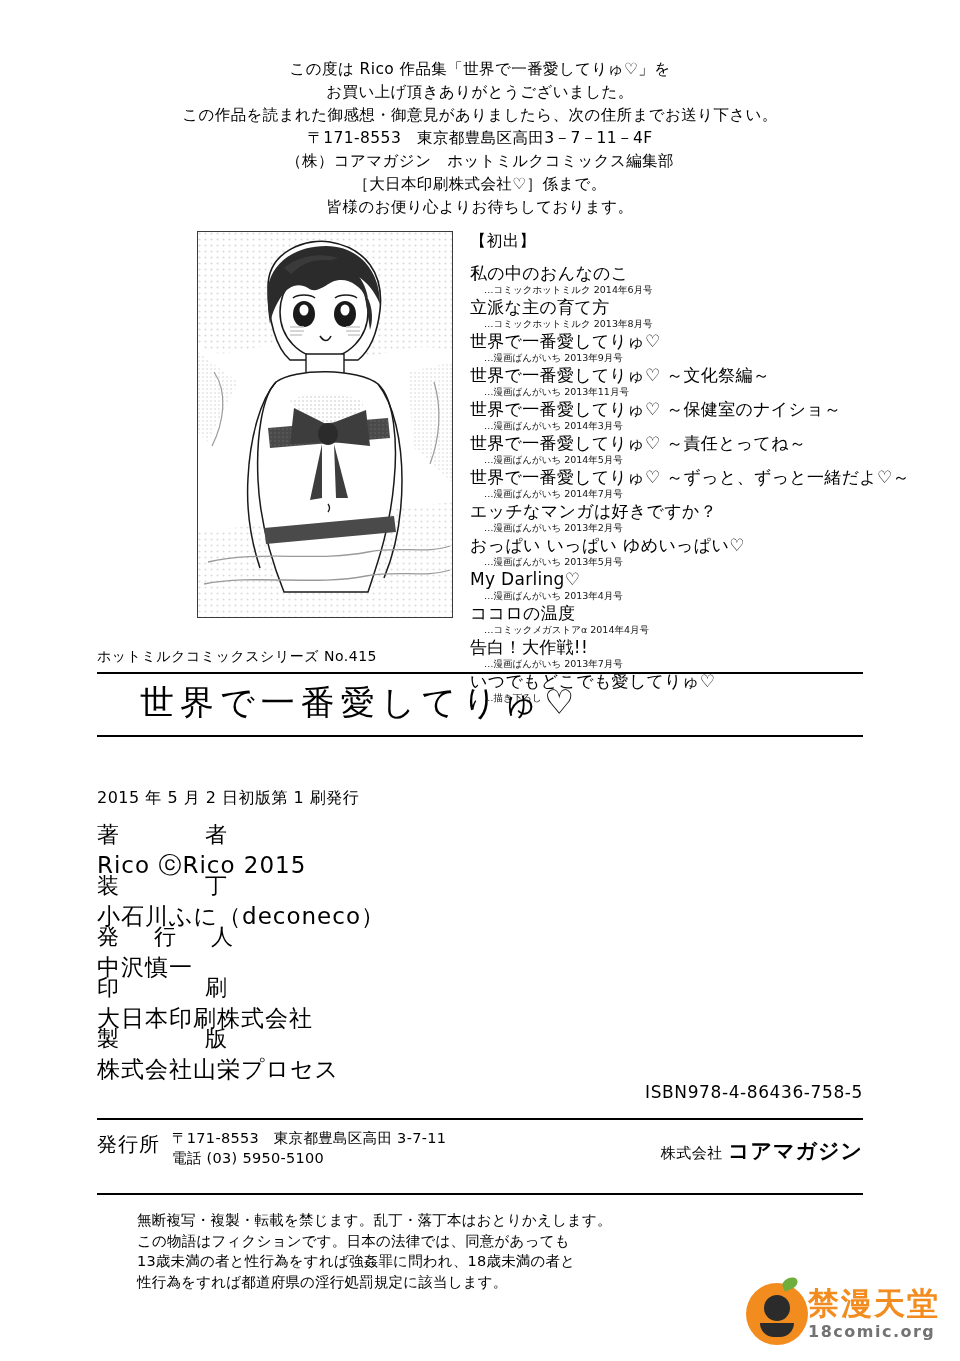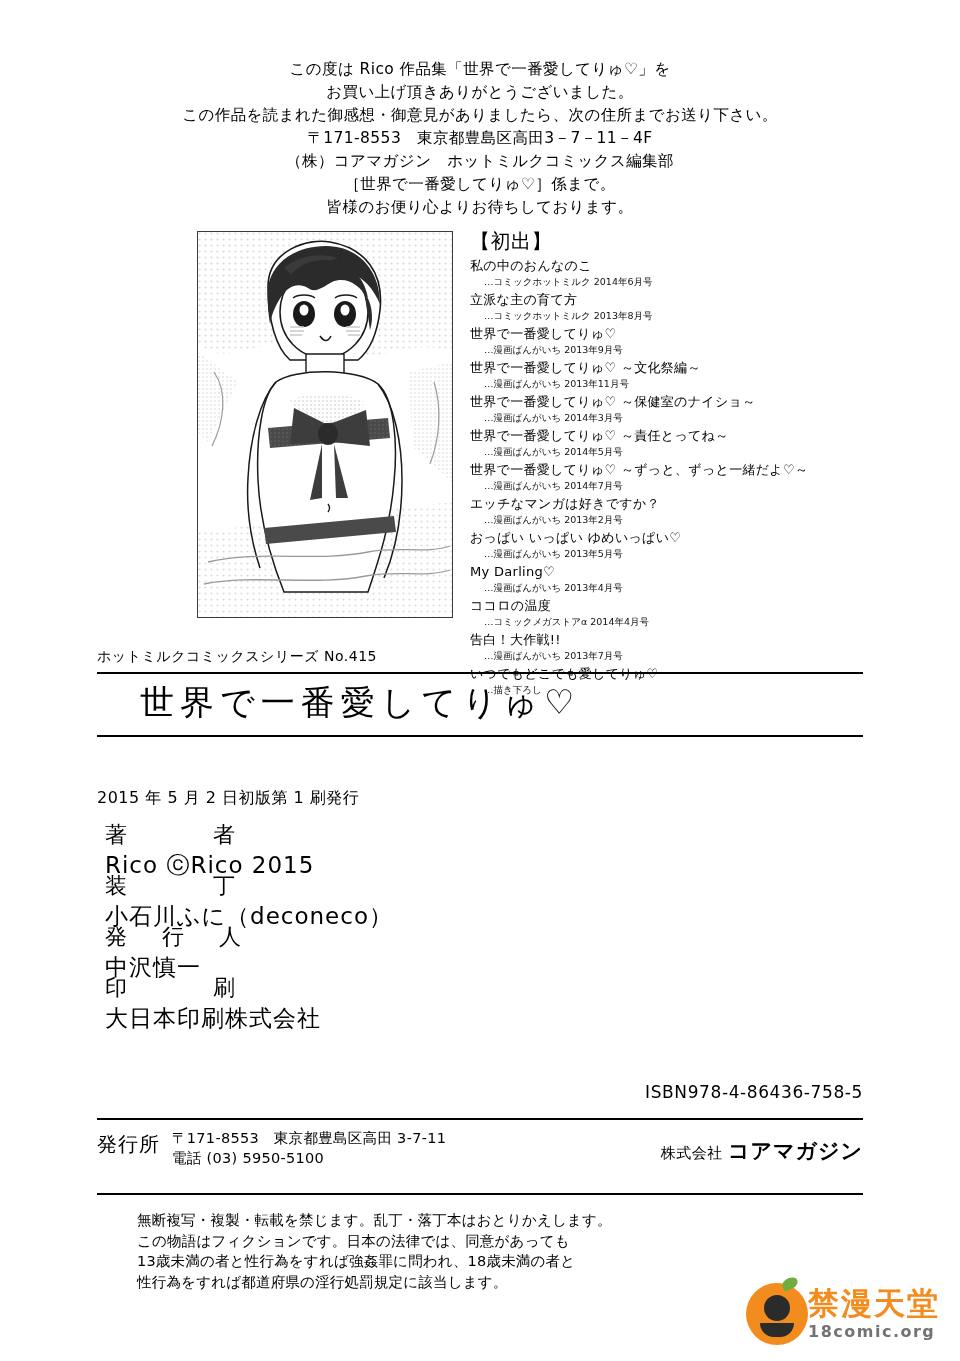--- a/index.html
+++ b/index.html
@@ -43,28 +43,28 @@
   .illo-svg { display: block; width: 100%; height: 100%; }
 
   
   .firstpub {
     position: absolute;
     left: 470px;
     top: 231px;
     width: 400px;
   }
   .fp-head {
-    font-size: 20px;
+    font-size: 16px;
     line-height: 20px;
-    margin-bottom: 4px;
+    margin-bottom: 12px;
     letter-spacing: 0.5px;
   }
   .fp-item { margin-bottom: 1px; }
   .fp-title {
-    font-size: 13px;
+    font-size: 17px;
     line-height: 21px;
     letter-spacing: 0.3px;
     white-space: nowrap;
   }
   .fp-src {
     font-size: 9.5px;
     line-height: 12px;
     padding-left: 14px;
     color: #111;
     white-space: nowrap;
@@ -124,21 +124,20 @@
   .cred-label {
     width: 128px;
     font-size: 22px;
     letter-spacing: 14px;
     white-space: nowrap;
   }
   .cred-value {
     font-size: 23px;
     letter-spacing: 1px;
     white-space: nowrap;
-    margin-left: 8px;
   }
 
   
   .isbn {
     position: absolute;
     right: 97px;
     top: 1082px;
     font-size: 17px;
     letter-spacing: 0.6px;
   }
@@ -252,21 +251,21 @@
 </style>
 </head>
 <body>
 
 <div class="notice">
   <div>この度は Rico 作品集「世界で一番愛してりゅ♡」を</div>
   <div>お買い上げ頂きありがとうございました。</div>
   <div>この作品を読まれた御感想・御意見がありましたら、次の住所までお送り下さい。</div>
   <div>〒171-8553　東京都豊島区高田3－7－11－4F</div>
   <div>（株）コアマガジン　ホットミルクコミックス編集部</div>
-  <div>［世界で一番愛してりゅ♡］係まで。</div>
+  <div>［大日本印刷株式会社♡］係まで。</div>
   <div>皆様のお便り心よりお待ちしております。</div>
 </div>
 
 <div class="illo-wrap">
   <svg class="illo-svg" viewBox="0 0 254 385" xmlns="http://www.w3.org/2000/svg">
     <defs>
       <pattern id="tone" width="4" height="4" patternUnits="userSpaceOnUse">
         <circle cx="1" cy="1" r="0.8" fill="#b9b9b9"></circle>
       </pattern>
       <pattern id="tone2" width="6" height="6" patternUnits="userSpaceOnUse">
@@ -403,20 +402,24 @@
     <div class="cred-value">小石川ふに（deconeco）</div>
   </div>
   <div class="cred-row">
     <div class="cred-label">発 行 人</div>
     <div class="cred-value">中沢慎一</div>
   </div>
   <div class="cred-row">
     <div class="cred-label">印　　刷</div>
     <div class="cred-value">大日本印刷株式会社</div>
   </div>
+  <div class="cred-row">
+    <div class="cred-label">製　　版</div>
+    <div class="cred-value">株式会社山栄プロセス</div>
+  </div>
 </div>
 
 <div class="isbn">ISBN978-4-86436-758-5</div>
 
 <div class="rule r3"></div>
 
 <div class="pub-label">発行所</div>
 <div class="pub-addr">
   <div>〒171-8553　東京都豊島区高田 3-7-11</div>
   <div>電話 (03) 5950-5100</div>

